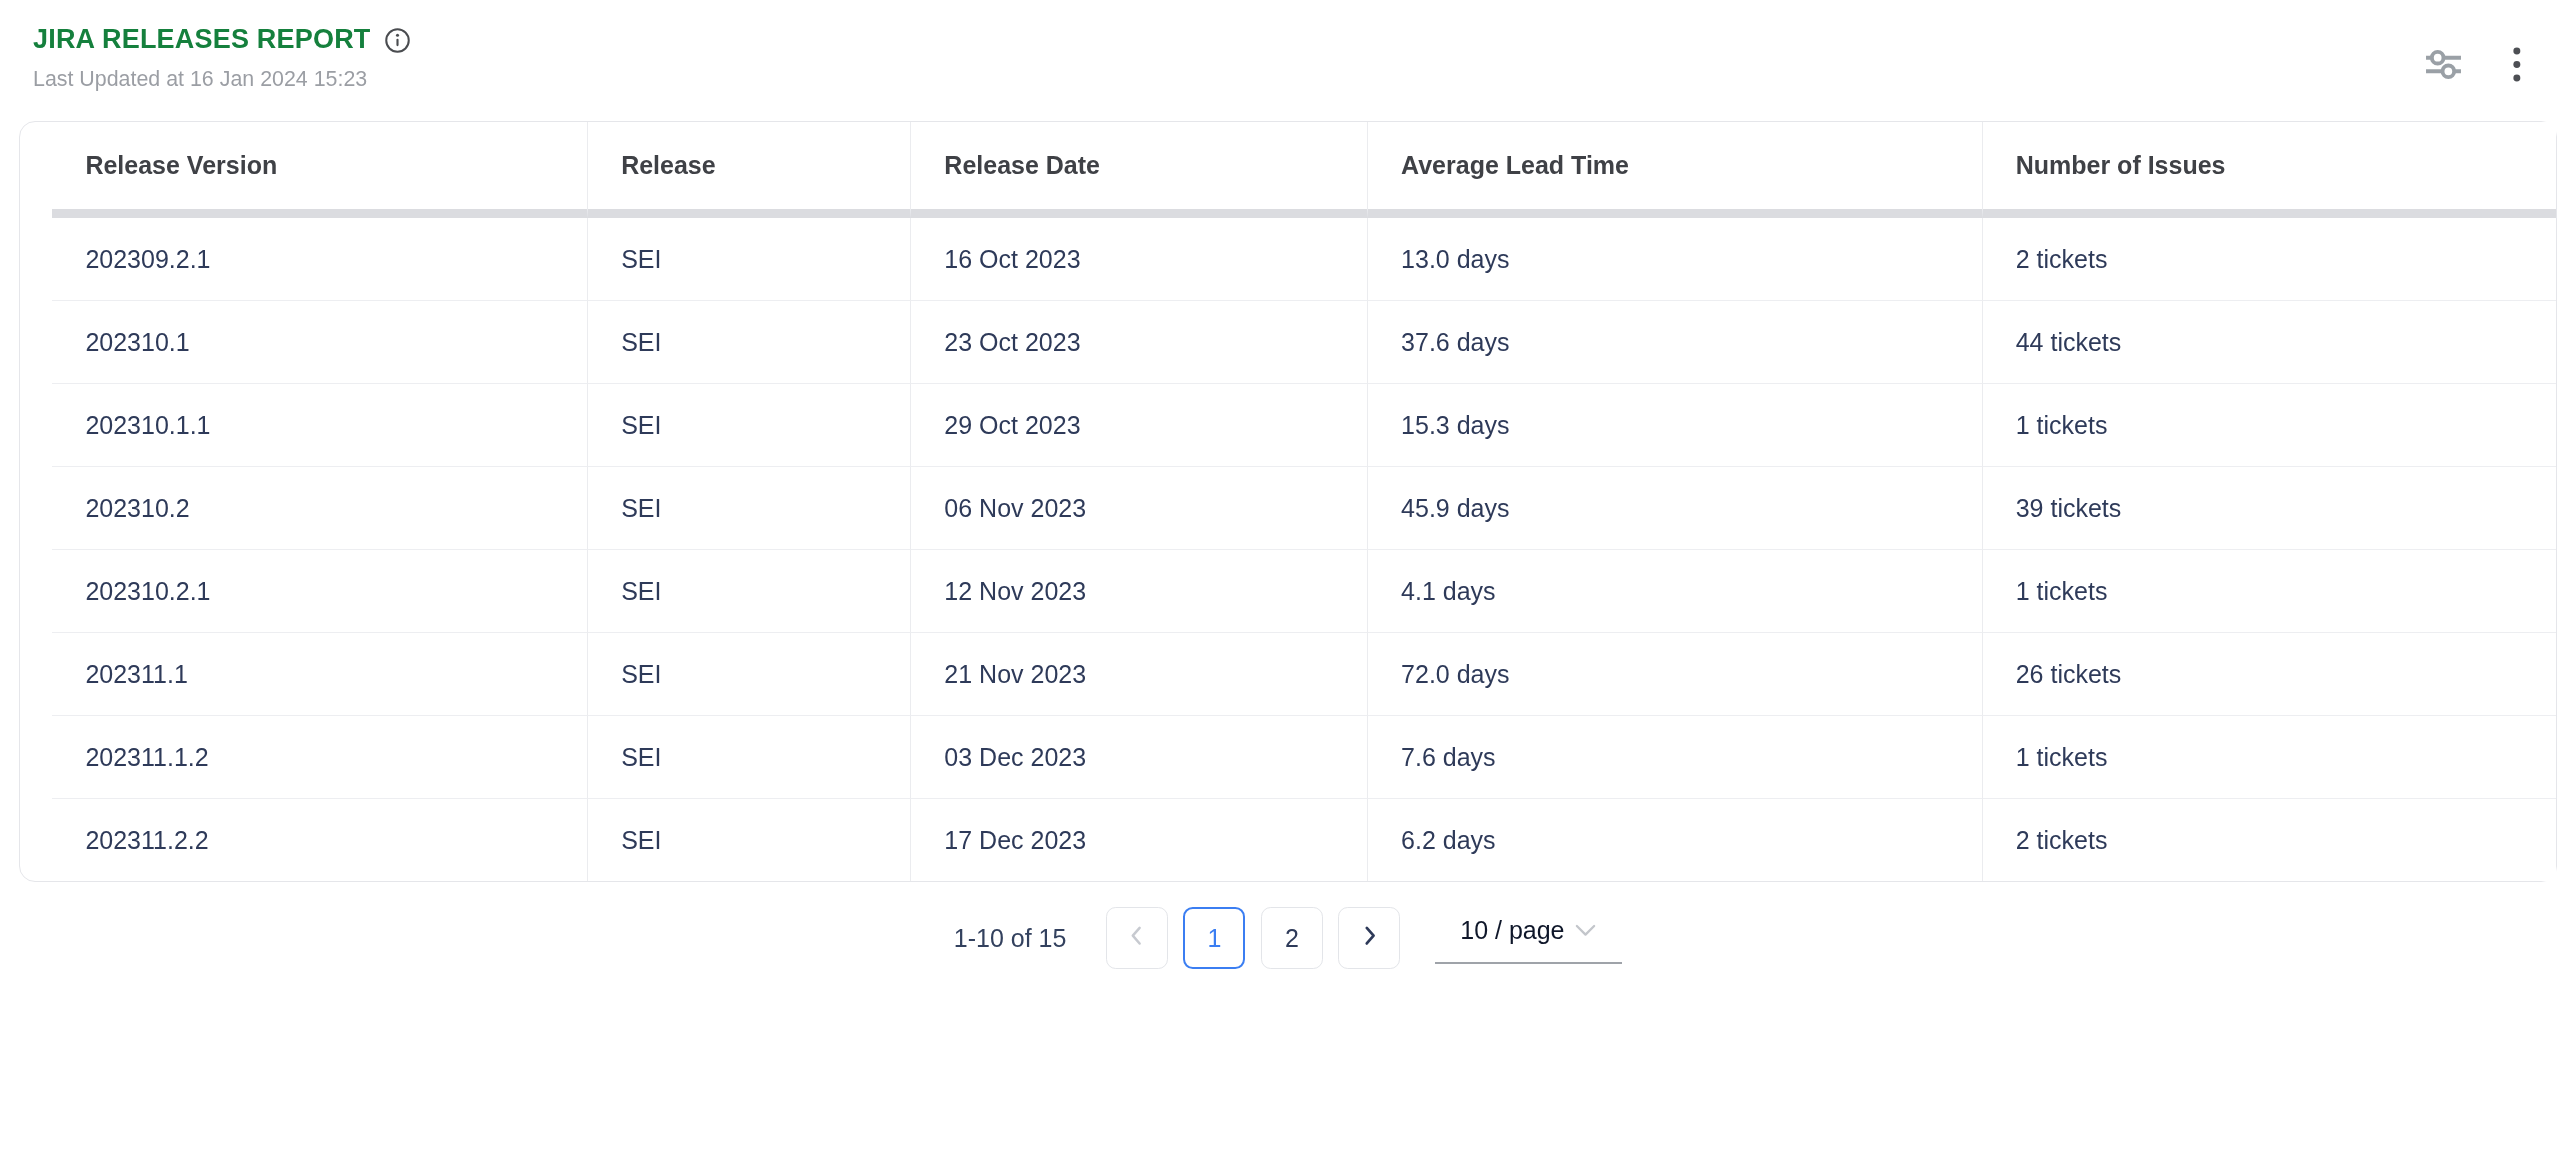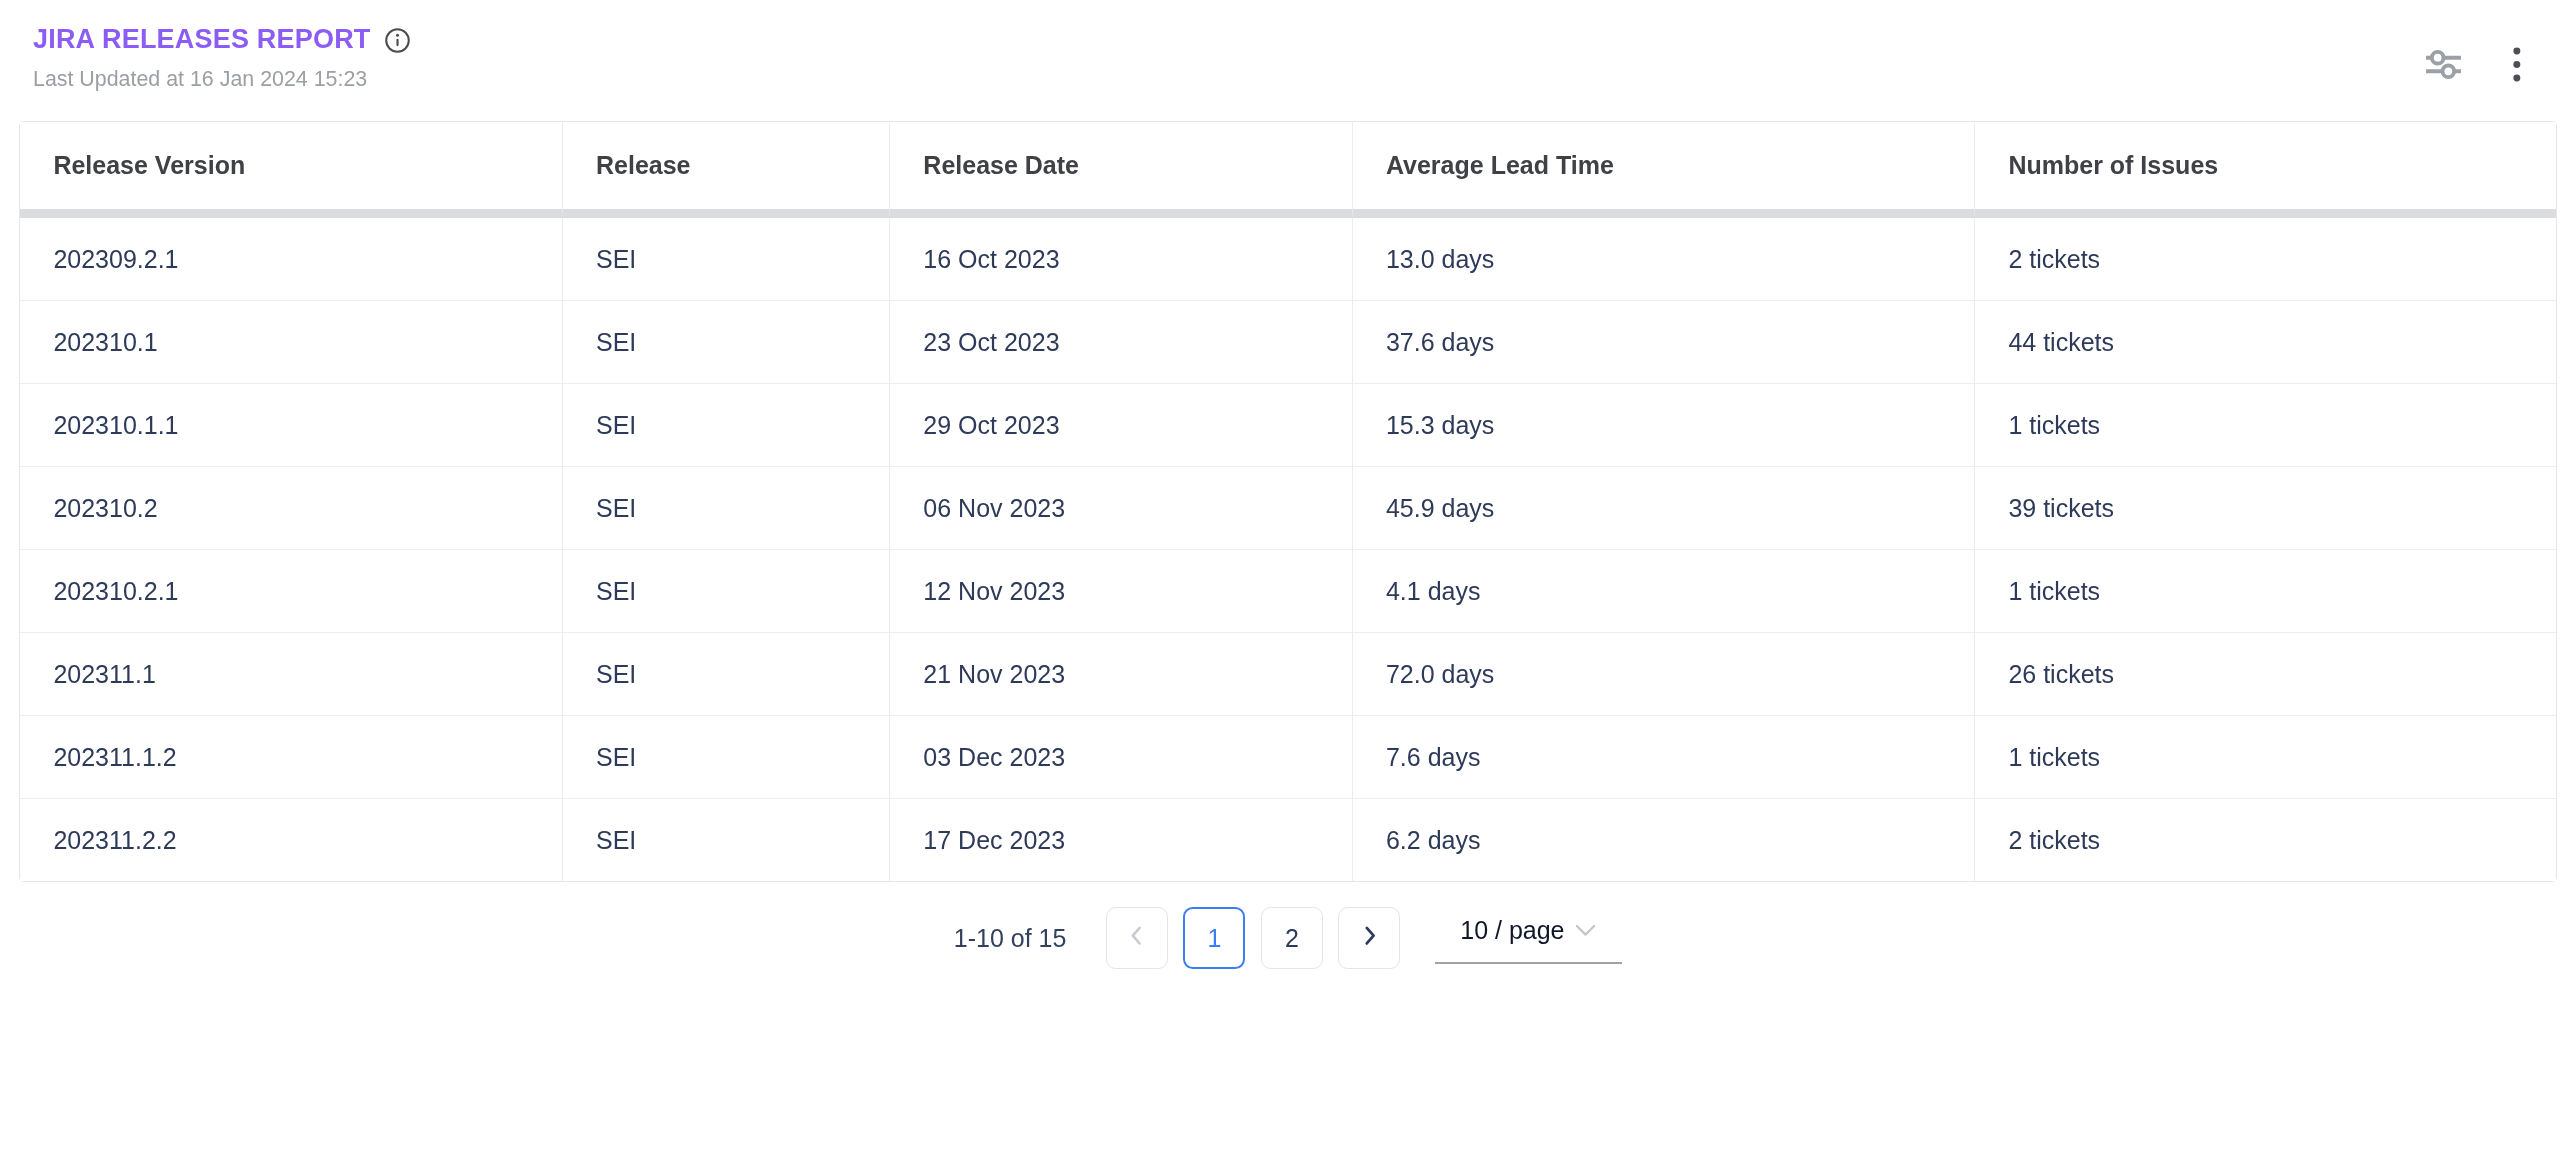--- a/index.html
+++ b/index.html
@@ -9,38 +9,39 @@
     font-family: "Liberation Sans", sans-serif;
     color: #2e3a59;
     overflow: hidden;
     position: relative;
   }
 
   
   .widget-header { position: relative; padding: 25px 39px 0 33px; }
   .title-row { display: flex; align-items: center; gap: 13.6px; }
   .widget-title {
-    font-size: 27px; font-weight: 700; color: #8b5cf6;
+    font-size: 27px; font-weight: 700; color: #15803d;
     letter-spacing: 0.2px; line-height: 1.1;
   }
   .info-icon { display: inline-flex; margin-top: 1.9px; }
   .widget-subtitle { margin-top: 12.6px; font-size: 21.4px; color: #9b9ea4; }
   .header-actions {
     position: absolute; top: 45px; right: 54px;
     display: flex; align-items: center; gap: 49px;
   }
   .icon-btn { background: none; border: none; padding: 0; cursor: pointer; display: inline-flex; align-items: center; }
 
   
   .table-wrap { margin: 29px 19.4px 0 19.4px; }
   table.releases {
     width: 100%;
     border-collapse: separate; border-spacing: 0;
     border: 1.9px solid #e5e6ea;
-    border-radius: 5px;
+    border-radius: 16px;
+    padding-left: 32px;
   }
   table.releases th, table.releases td {
     text-align: left;
     padding: 0 19.4px 0 33px;
     border-right: 1.9px solid #ebecef;
   }
   table.releases th:last-child, table.releases td:last-child { border-right: none; }
   table.releases th {
     height: 87px;
     font-size: 25px; font-weight: 700; color: #3f4146;

